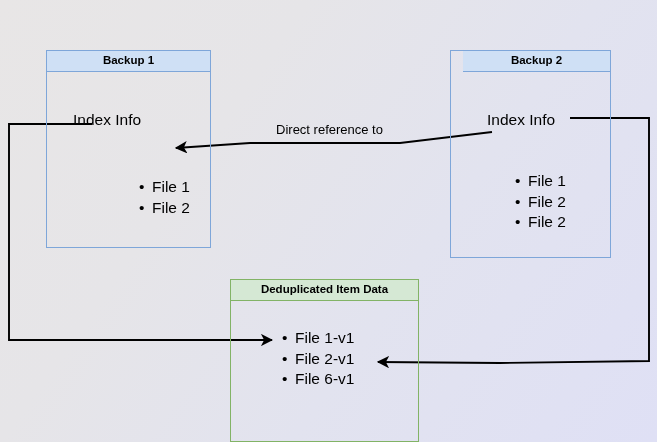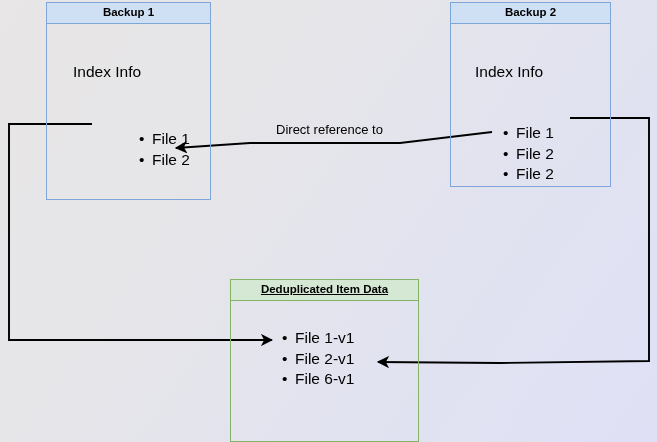--- a/index.html
+++ b/index.html
@@ -41,28 +41,28 @@
     line-height: 19px;
     text-align: center;
     font-size: 11.5px;
     font-weight: bold;
     color: #000000;
     border-bottom-width: 1.6px;
     border-bottom-style: solid;
   }
   .node-blue {
     border-color: #7ea6d9;
+    margin-top: 48px;
   }
   .node-blue > .node-header {
     background: #cfe0f5;
     border-bottom-color: #7ea6d9;
   }
   .node-green {
     border-color: #82b366;
-    text-decoration: underline;
   }
   .node-green > .node-header {
     background: #d5e8d4;
     border-bottom-color: #82b366;
   }
   .node-body {
     position: relative;
     width: 100%;
     text-align: right;
   }
@@ -134,21 +134,21 @@
     <div class="node-header">Backup 1</div>
     <div class="node-body" style="height:175px;">
       <div class="body-title" style="left:26px; top:39px;">Index Info</div>
       <ul class="file-list" style="left:88px; top:105px;">
         <li>File 1</li>
         <li>File 2</li>
       </ul>
     </div>
   </div>
 
-  <div class="node node-blue" style="left:450px; top:2px; width:161px; height:185px;">
+  <div class="node node-blue" style="left:450px; top:2px; width:161px; height:208px;padding-left:12px;">
     <div class="node-header">Backup 2</div>
     <div class="node-body" style="height:175px;">
       <div class="body-title" style="left:24px; top:39px;">Index Info</div>
       <ul class="file-list" style="left:48px; top:99px;">
         <li>File 1</li>
         <li>File 2</li>
         <li>File 2</li>
       </ul>
     </div>
   </div>

